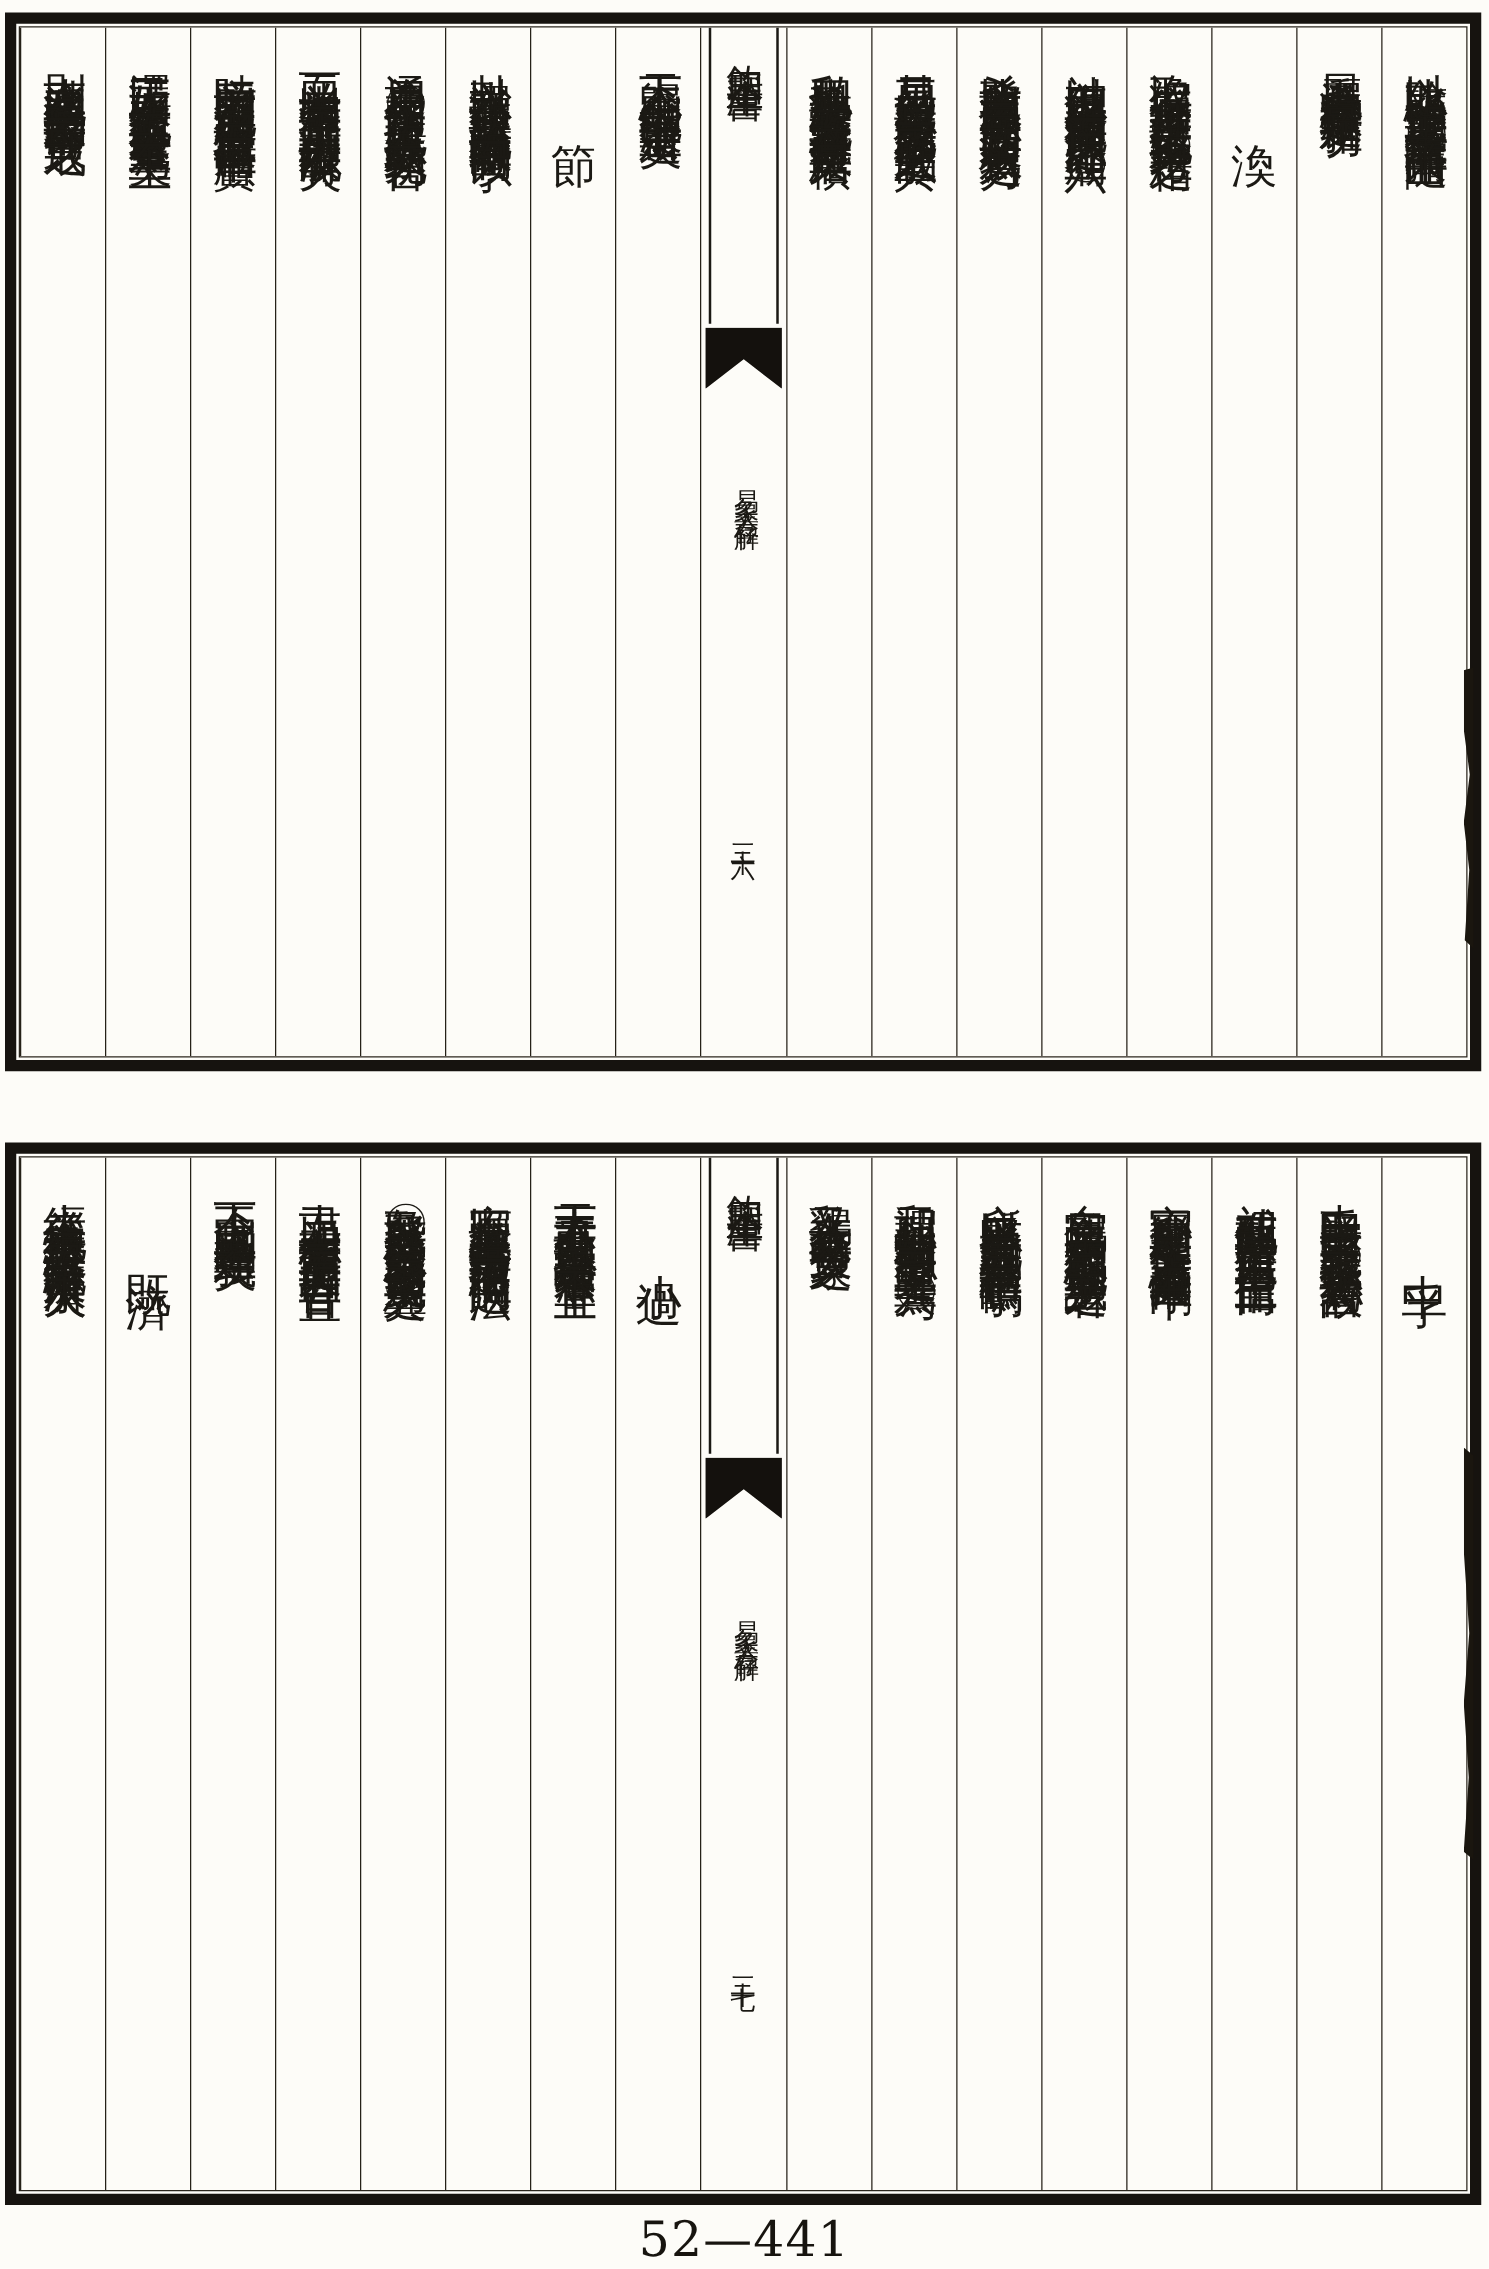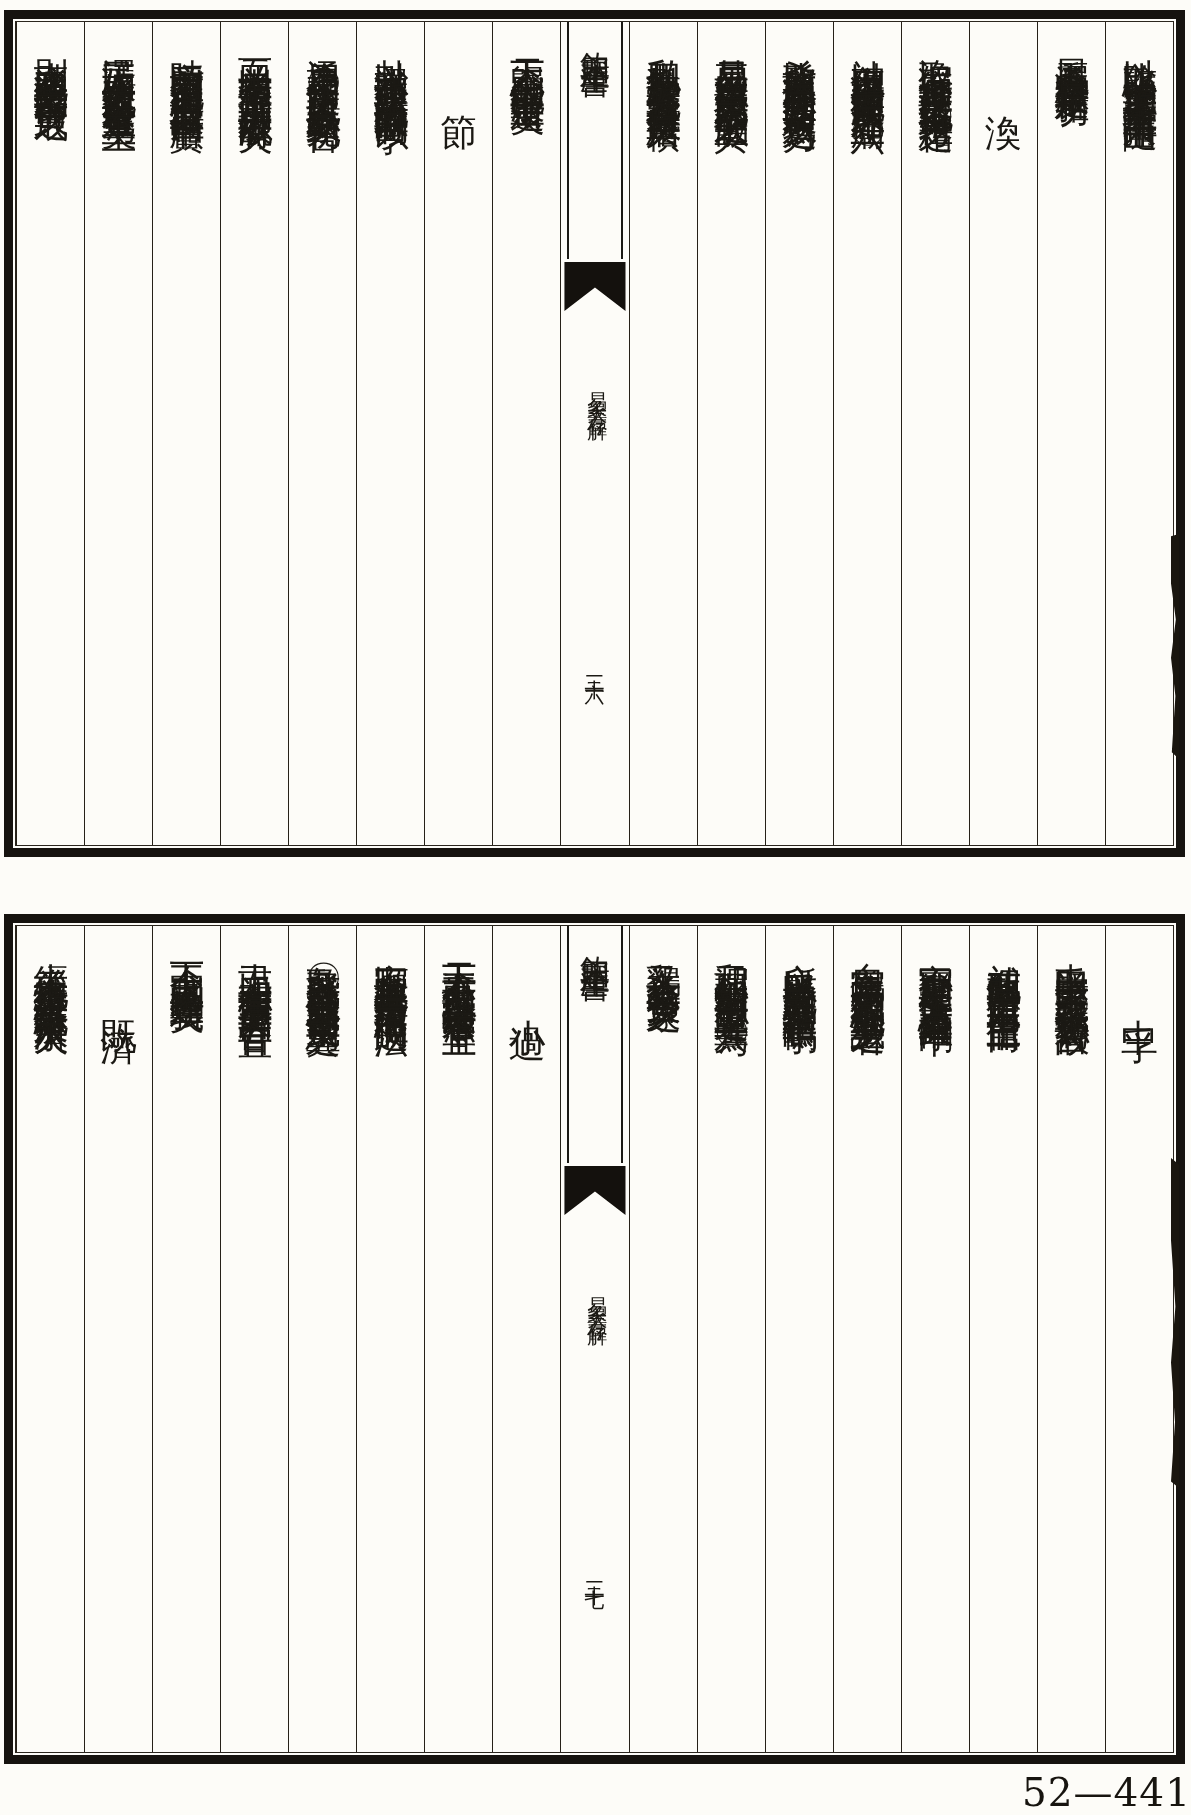--- a/index.html
+++ b/index.html
@@ -47,21 +47,21 @@
        font-size:20px;letter-spacing:6px;}
   .folio-num{position:absolute;top:77.5%;left:50%;transform:translateX(-50%);
        font-size:20px;letter-spacing:4px;}
   
   .smudge{position:absolute;background:#1a160f;}
   #folio-0 .smudge{right:-3px;top:515px;width:8px;height:225px;
     clip-path:polygon(0 1%,100% 0,100% 100%,10% 97%,55% 72%,0 55%,60% 38%,0 22%);}
   #folio-1 .smudge{right:-3px;top:235px;width:8px;height:330px;
     clip-path:polygon(0 0,100% 2%,100% 100%,0 98%,50% 80%,0 62%,55% 45%,0 25%);}
   .plate{
-    position:absolute;top:1770px;left:0;width:100%;text-align:right;
+    position:absolute;top:1770px;left:0;width:100%;text-align:center;
     font-size:39px;color:#17140f;letter-spacing:1px;
   }
 </style>
 </head>
 <body>
 
 <div class="page">
 
   <section class="folio" id="folio-0">
     <div class="folio-inner" id="cols-0">

